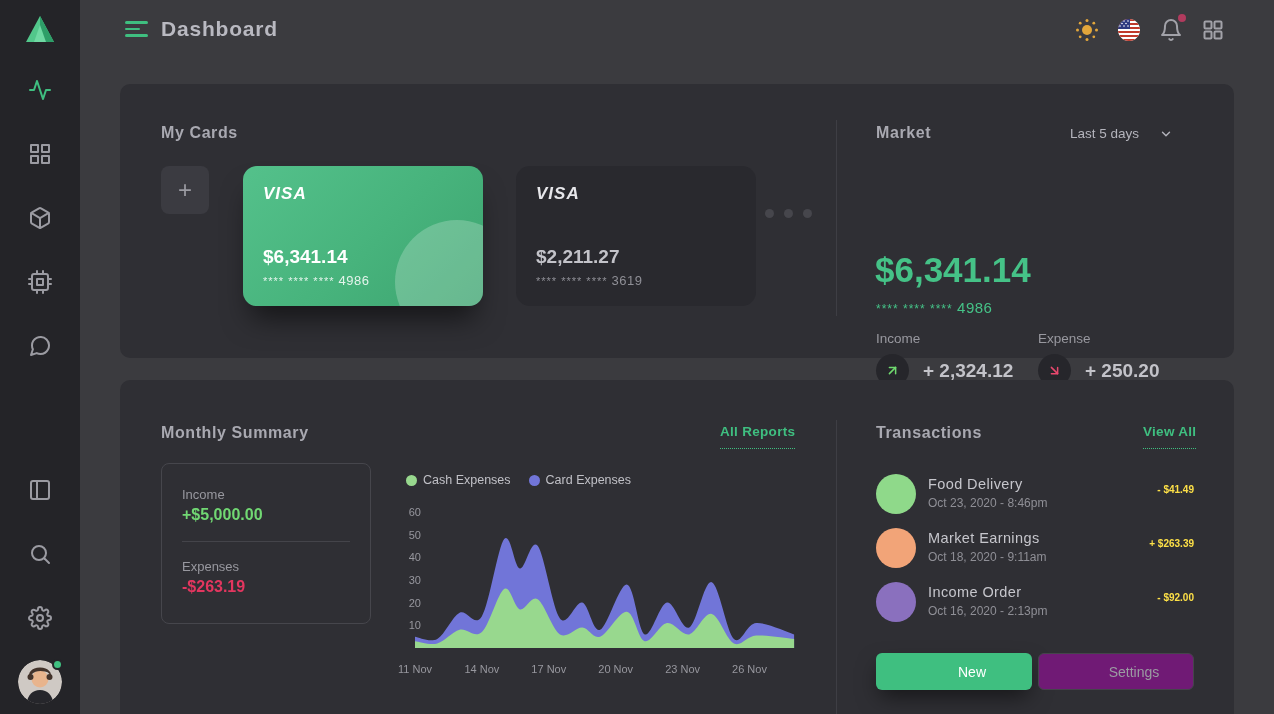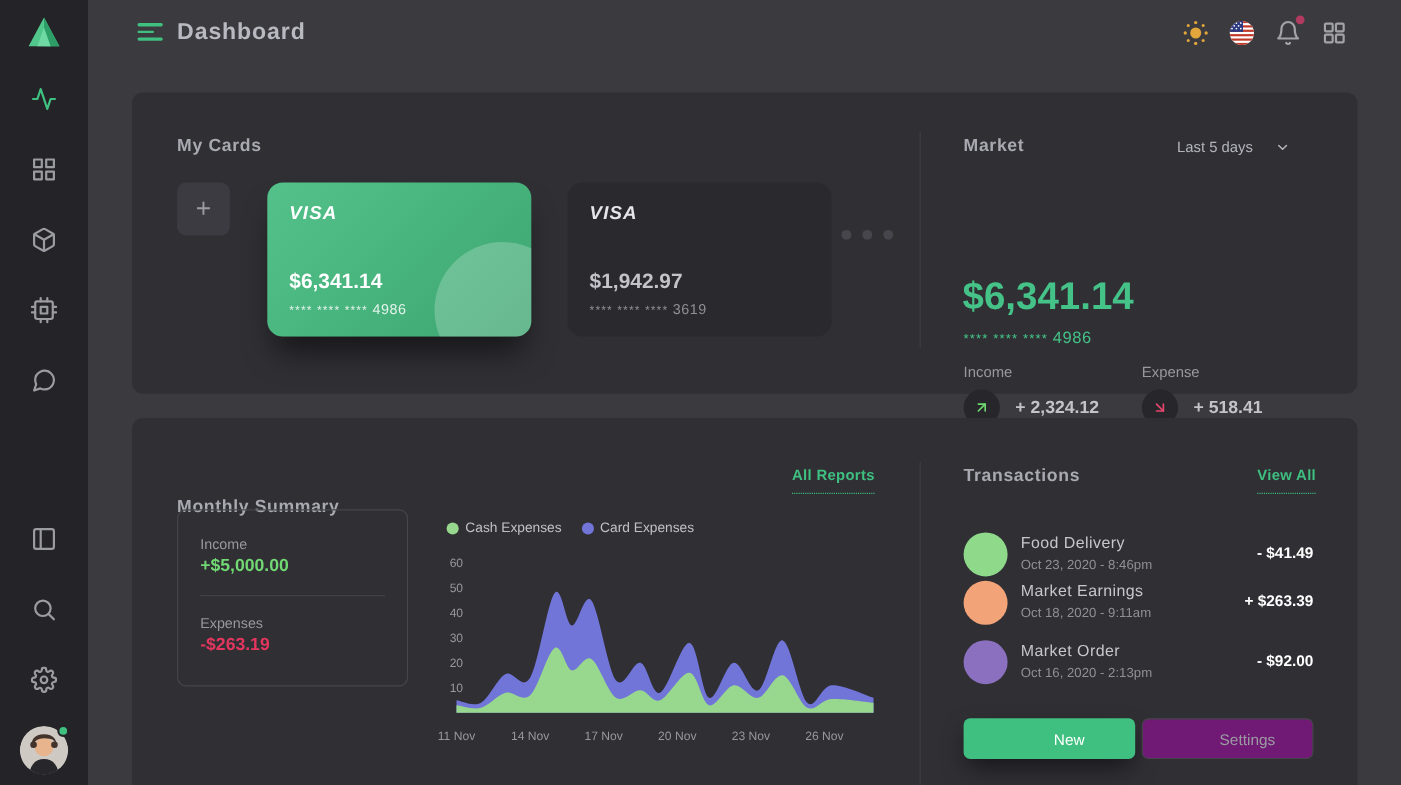--- a/index.html
+++ b/index.html
@@ -69,24 +69,24 @@
   .range-select svg{width:14px;height:14px;stroke:#b4b4bc;fill:none;stroke-width:2.4;stroke-linecap:round;stroke-linejoin:round;}
   .balance-amount{position:absolute;left:755px;top:166px;font-size:35px;font-weight:700;color:#45c287;}
   .balance-masked{position:absolute;left:756px;top:215px;font-size:12px;letter-spacing:1px;color:#45c287;}
   .balance-masked .last4{font-size:15px;letter-spacing:.5px;}
   .flow-label{position:absolute;top:247px;font-size:13.5px;color:#98989f;}
   .flow-row{position:absolute;top:270px;display:flex;align-items:center;gap:14px;}
   .flow-circle{width:33px;height:33px;border-radius:50%;background:#26262b;display:flex;align-items:center;justify-content:center;}
   .flow-circle svg{width:15px;height:15px;fill:none;stroke-width:2.4;stroke-linecap:round;stroke-linejoin:round;}
   .income-circle svg{stroke:#6fd96f;}
   .expense-circle svg{stroke:var(--danger);}
-  .flow-value{font-size:16px;font-weight:700;color:#c3c3c9;}
-
-  
-  .monthly-title{position:absolute;left:41px;top:44px;margin-top:28px;}
+  .flow-value{font-size:19px;font-weight:700;color:#c3c3c9;}
+
+  
+  .monthly-title{position:absolute;left:41px;top:44px;}
   .green-link{position:absolute;top:44px;font-size:13.5px;font-weight:700;color:var(--accent);
     padding-bottom:9px;border-bottom:1.5px dotted var(--accent);cursor:pointer;letter-spacing:.3px;}
   .all-reports{left:600px;}
   .view-all{left:1023px;}
   .summary-box{position:absolute;left:41px;top:83px;width:210px;height:161px;border:1px solid #46464c;border-radius:8px;padding:23px 20px;}
   .summary-label{font-size:13px;color:#98989f;}
   .summary-income{font-size:16px;font-weight:700;color:#71d873;margin-top:4px;}
   .summary-divider{border:none;border-top:1px solid #44444a;margin:17px 0;}
   .summary-expense{font-size:16px;font-weight:700;color:#e3365f;margin-top:4px;}
   .legend{position:absolute;left:286px;top:93px;display:flex;gap:18px;align-items:center;}
@@ -94,21 +94,21 @@
   .legend-dot{width:11px;height:11px;border-radius:50%;}
   .chart-wrap{position:absolute;left:275px;top:115px;}
   .chart-wrap text{font-size:11px;fill:#97979e;font-family:"Liberation Sans",sans-serif;}
 
   
   .tx-title{position:absolute;left:756px;top:44px;}
   .tx-row{position:absolute;left:756px;width:318px;height:42px;cursor:pointer;}
   .tx-avatar{position:absolute;left:0;top:0;width:40px;height:40px;border-radius:50%;}
   .tx-name{position:absolute;left:52px;top:2px;font-size:14.5px;color:#c6c6cc;letter-spacing:.4px;}
   .tx-date{position:absolute;left:52px;top:22px;font-size:12px;color:#8f8f96;}
-  .tx-amount{position:absolute;right:0;top:10px;font-size:14px;font-weight:700;color:#ffffff;}
+  .tx-amount{position:absolute;right:0;top:10px;font-size:10px;font-weight:700;color:#fde047;}
 
   
   .btn{position:absolute;top:273px;width:156px;height:37px;border-radius:6px;border:none;
     font-family:"Liberation Sans",sans-serif;font-size:14px;cursor:pointer;padding-left:36px;}
   .btn-new{left:756px;background:var(--accent);color:#fff;box-shadow:0 10px 22px -4px rgba(0,0,0,.55);}
   .btn-settings{left:918px;background:#701a75;color:#9b9ba2;border:1px solid #45454b;}
 </style>
 </head>
 <body>
 
@@ -280,21 +280,21 @@
     <div class="card card-green">
       <div class="visa">VISA</div>
       <div class="card-amount">$6,341.14</div>
       <div class="card-number">
         <span>**** **** ****</span> <span class="last4">4986</span>
       </div>
     </div>
 
     <div class="card card-dark">
       <div class="visa">VISA</div>
-      <div class="card-amount">$1,942.97</div>
+      <div class="card-amount">$2,211.27</div>
       <div class="card-number">
         <span>**** **** ****</span> <span class="last4">3619</span>
       </div>
     </div>
 
     <div class="v-divider" style="top:36px;height:196px;"></div>
 
     <h2 class="section-title balance-title">Market</h2>
     <div class="range-select">
       <span>Last 5 days</span>
@@ -319,21 +319,21 @@
     </div>
 
     <div class="flow-label" style="left:918px">Expense</div>
     <div class="flow-row" style="left:918px">
       <span class="flow-circle expense-circle">
         <svg viewBox="0 0 24 24">
             <line x1="7" y1="7" x2="17" y2="17"></line>
             <polyline points="17 7 17 17 7 17"></polyline>
           </svg>
       </span>
-      <span class="flow-value">+ 518.41</span>
+      <span class="flow-value">+ 250.20</span>
     </div>
   </section>
 
   <section class="panel panel-2">
     <h2 class="section-title monthly-title">Monthly Summary</h2>
     <a class="green-link all-reports">All Reports</a>
 
     <div class="summary-box">
       <div class="summary-label">Income</div>
       <div class="summary-income">+$5,000.00</div>
@@ -370,35 +370,35 @@
           <text x="287.6" y="178" text-anchor="middle">23 Nov</text>
           <text x="354.5" y="178" text-anchor="middle">26 Nov</text>
         </svg>
     </div>
 
     <div class="v-divider" style="top:40px;height:300px;"></div>
 
     <h2 class="section-title tx-title">Transactions</h2>
     <a class="green-link view-all">View All</a>
 
-    <div class="tx-row" style="top:104px">
+    <div class="tx-row" style="top:94px">
       <span class="tx-avatar" style="background: rgb(143, 217, 138);"></span>
       <span class="tx-name">Food Delivery</span>
       <span class="tx-date">Oct 23, 2020 - 8:46pm</span>
       <span class="tx-amount">- $41.49</span>
     </div>
     <div class="tx-row" style="top:148px">
       <span class="tx-avatar" style="background: rgb(242, 164, 120);"></span>
       <span class="tx-name">Market Earnings</span>
       <span class="tx-date">Oct 18, 2020 - 9:11am</span>
       <span class="tx-amount">+ $263.39</span>
     </div>
     <div class="tx-row" style="top:202px">
       <span class="tx-avatar" style="background: rgb(138, 112, 190);"></span>
-      <span class="tx-name">Market Order</span>
+      <span class="tx-name">Income Order</span>
       <span class="tx-date">Oct 16, 2020 - 2:13pm</span>
       <span class="tx-amount">- $92.00</span>
     </div>
 
     <button class="btn btn-new">New</button>
     <button class="btn btn-settings">Settings</button>
   </section>
 
 </div>
 

